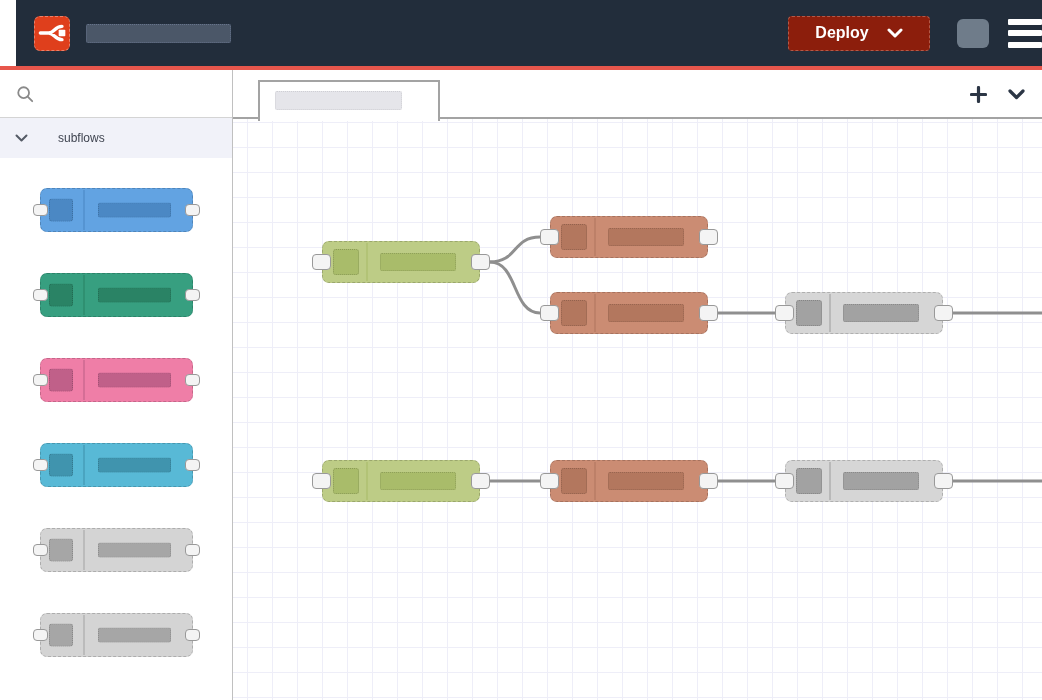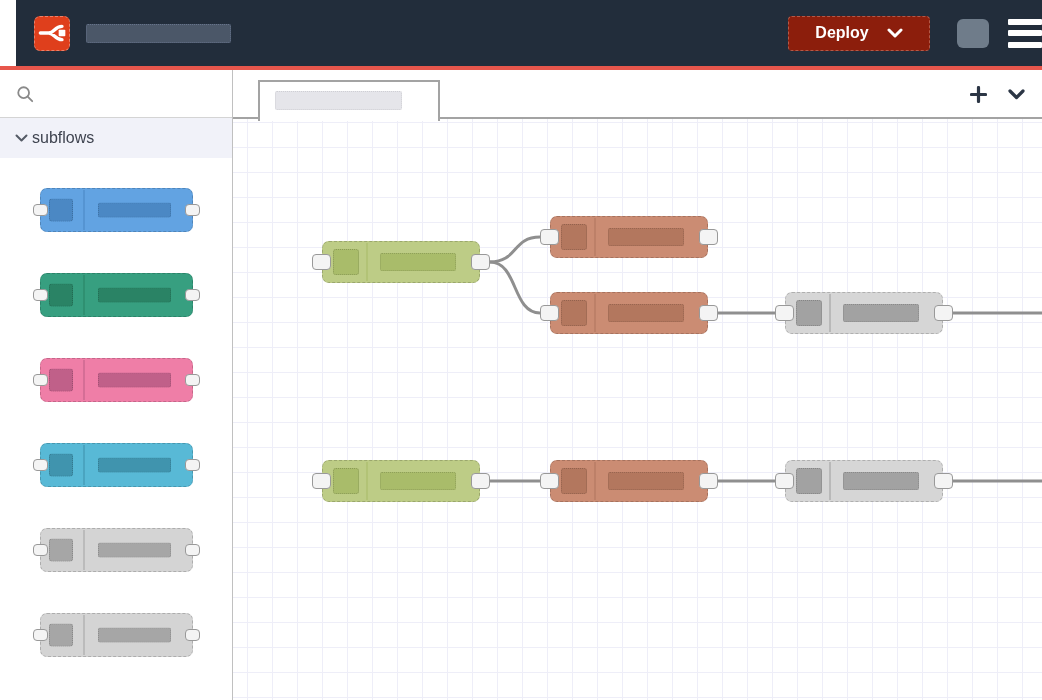--- a/index.html
+++ b/index.html
@@ -29,21 +29,21 @@
     justify-content:space-between; cursor:pointer; }
   .menu span { display:block; width:34px; height:6px; background:#ffffff; border-radius:1px; }
 
   
   .sidebar { position:absolute; left:0; top:70px; width:233px; height:630px;
     background:#ffffff; border-right:1px solid #c0c0c0; z-index:2; }
   .search-row { height:48px; border-bottom:1px solid #d4d4d4; display:flex;
     align-items:center; padding-left:16px; cursor:text; }
   .category-row { height:40px; background:#f1f2f9; display:flex; align-items:center;
     padding-left:15px; cursor:pointer; }
-  .category-row .cat-label { margin-left:4px; font-size:16px; color:#3f4450; font-weight:500; }
+  .category-row .cat-label { margin-left:30px; font-size:12px; color:#3f4450; font-weight:500; }
 
   
   .tabstrip { position:absolute; left:233px; top:70px; width:809px; height:49px;
     background:#ffffff; border-bottom:2px solid #a3a3a3; z-index:3; }
   .tab { position:absolute; left:25px; top:10px; width:182px; height:41px;
     background:#ffffff; border:2px solid #a3a3a3; border-bottom:none; z-index:4;
     cursor:pointer; }
   .tab-ph { position:absolute; left:15px; top:9px; width:127px; height:19px;
     background:#e5e5ea; border:1px dotted #cfcfd4; border-radius:2px; }
   .tab-actions { position:absolute; right:14px; top:0; height:49px; display:flex;

